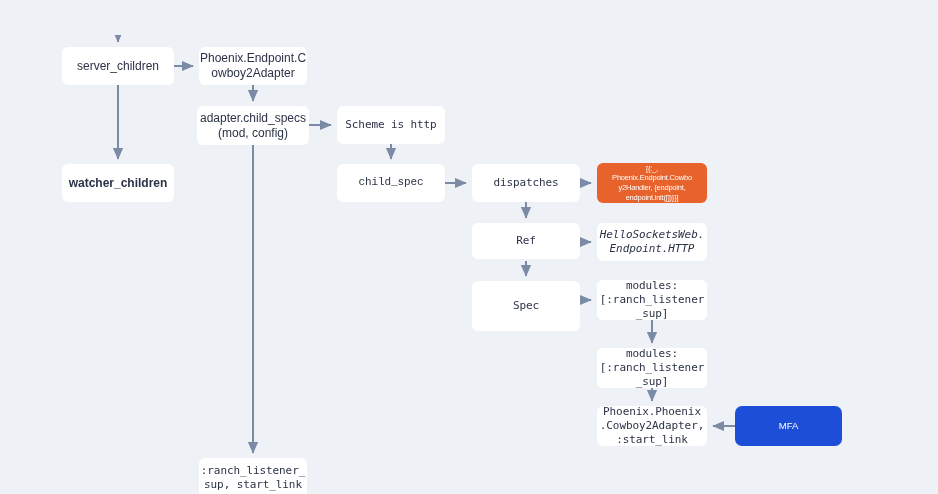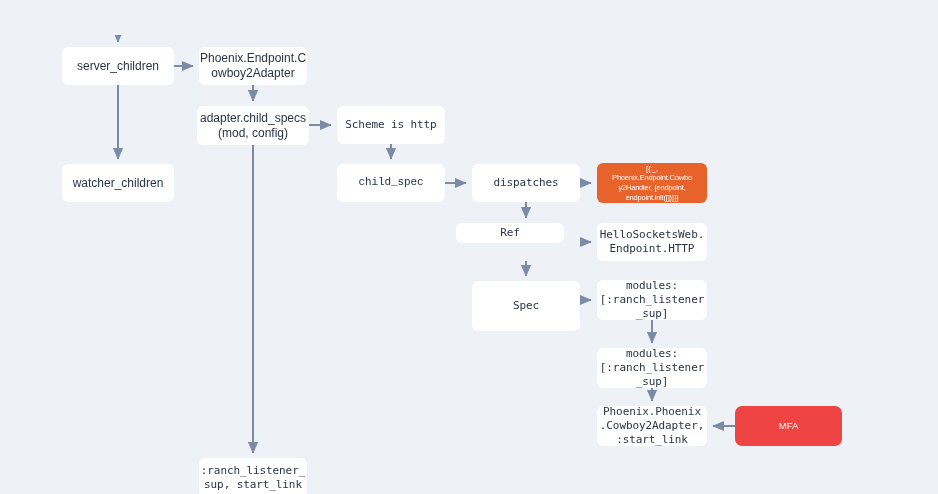--- a/index.html
+++ b/index.html
@@ -50,21 +50,21 @@
   }
   .node.accent {
     background: #e8622c;
     color: #ffffff;
     font-family: "Liberation Sans", sans-serif;
     font-size: 7.5px;
     line-height: 1.3;
     letter-spacing: -0.2px;
   }
   .node.slate {
-    background: #ef4444;
+    background: #1d4ed8;
     color: #ffffff;
     font-family: "Liberation Sans", sans-serif;
     font-size: 9.5px;
     border-radius: 7px;
   }
 </style>
 </head>
 <body>
 
 <div id="canvas">
@@ -95,29 +95,29 @@
     </g>
   </svg>
 
   <div id="node-layer">
       <div class="node sans" style="left: 62px; top: 12px; width: 112px; height: 38px;">server_children</div>
       <div class="node sans" style="left: 199px; top: 12px; width: 108px; height: 38px;">Phoenix.Endpoint.C
 owboy2Adapter</div>
       <div class="node sans" style="left: 197px; top: 71px; width: 112px; height: 39px;">adapter.child_specs
 (mod, config)</div>
       <div class="node mono" style="left: 337px; top: 71px; width: 108px; height: 38px;">Scheme is http</div>
-      <div class="node sans" style="left: 62px; top: 129px; width: 112px; height: 38px;">watcher_children</div>
+      <div class="node sans" style="left: 62px; top: 129px; width: 112px; height: 38px; font-weight: bold;">watcher_children</div>
       <div class="node mono" style="left: 337px; top: 129px; width: 108px; height: 38px; font-family: Liberation Mono, monospace;">child_spec</div>
       <div class="node mono" style="left: 472px; top: 129px; width: 108px; height: 38px;">dispatches</div>
       <div class="node accent" style="left: 597px; top: 128px; width: 110px; height: 40px;">[{:_,
 Phoenix.Endpoint.Cowbo
 y2Handler, {endpoint,
 endpoint.init([])}}]</div>
-      <div class="node mono" style="left: 456px; top: 188px; width: 108px; height: 20px;">Ref</div>
-      <div class="node mono" style="left: 597px; top: 188px; width: 110px; height: 38px;">HelloSocketsWeb.
+      <div class="node mono" style="left: 472px; top: 188px; width: 108px; height: 36px;">Ref</div>
+      <div class="node mono" style="left: 597px; top: 188px; width: 110px; height: 38px; font-style: italic;">HelloSocketsWeb.
 Endpoint.HTTP</div>
       <div class="node mono" style="left: 472px; top: 246px; width: 108px; height: 50px;">Spec</div>
       <div class="node mono" style="left: 597px; top: 245px; width: 110px; height: 40px;">modules:
 [:ranch_listener
 _sup]</div>
       <div class="node mono" style="left: 597px; top: 313px; width: 110px; height: 40px;">modules:
 [:ranch_listener
 _sup]</div>
       <div class="node mono" style="left: 597px; top: 371px; width: 110px; height: 40px;">Phoenix.Phoenix
 .Cowboy2Adapter,

